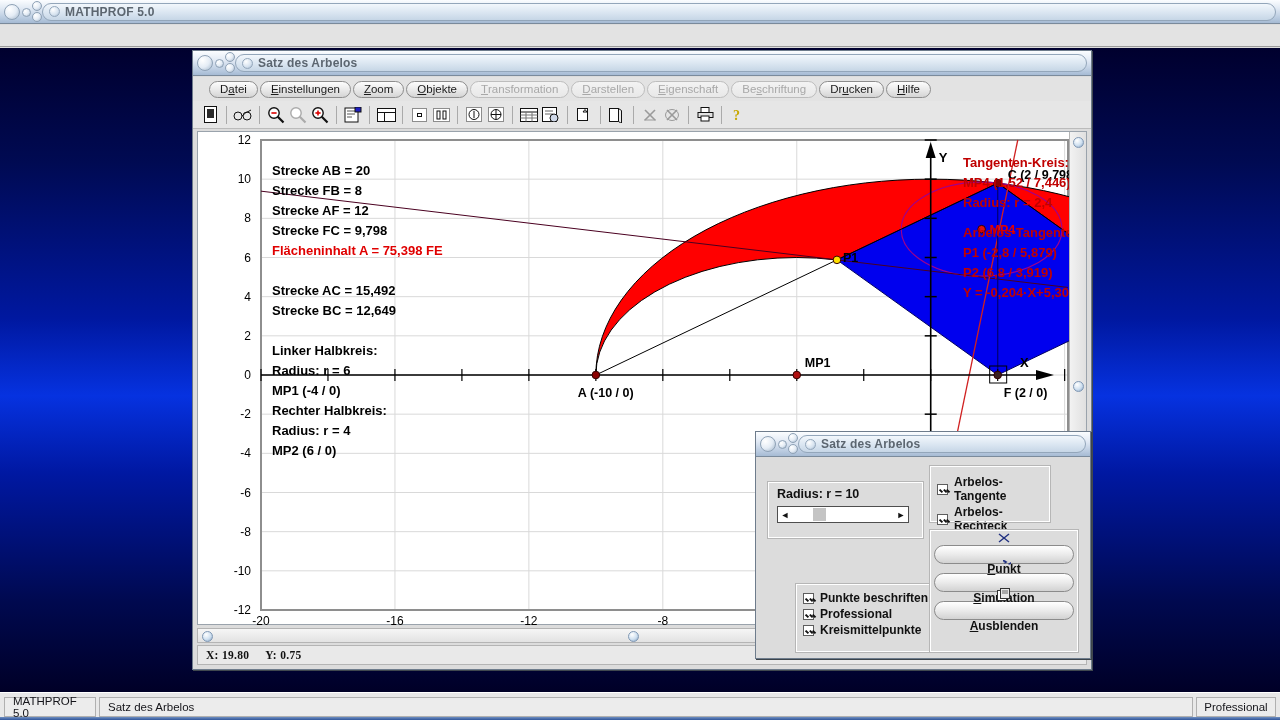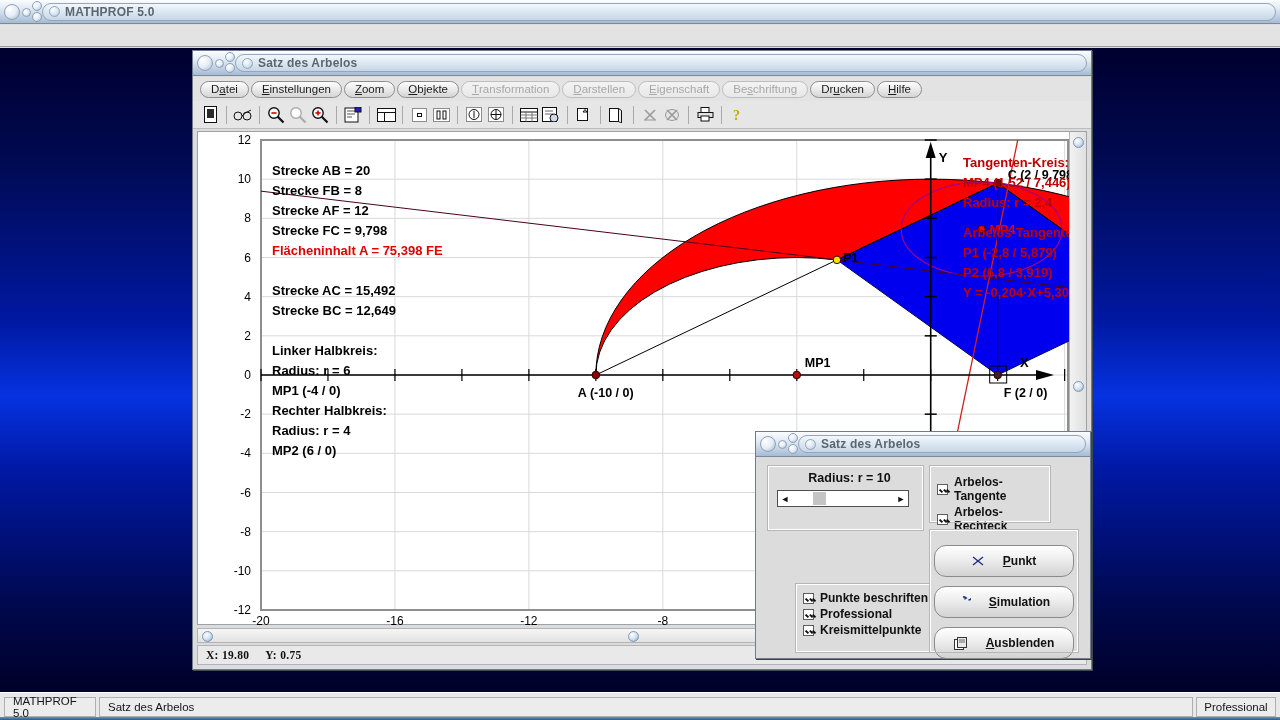--- a/index.html
+++ b/index.html
@@ -74,21 +74,21 @@
     box-shadow:1px 1px 0 #40484f;
   }
   .cw-titlebar {
     position:absolute; left:0; top:0; width:100%; height:25px;
     background:linear-gradient(#fbfdff 0%, #e1e9f4 40%, #bacbe0 80%, #a6bbd4 100%);
     border-bottom:1px solid #7b8b9c;
     display:flex; align-items:center;
   }
   .cw-menu {
     position:absolute; left:0; top:26px; width:100%; height:24px;
-    background:#e3e3e3; display:flex; align-items:center; padding-left:7px; gap:2px;
+    background:#e3e3e3; display:flex; align-items:center; padding-left:16px; gap:2px;
   }
   .menu-item {
     height:17px; padding:0 10px; border:1px solid #8d8d8d; border-radius:9px;
     background:linear-gradient(#fdfdfd,#e6e6e6 60%,#d5d5d5);
     font-size:11.5px; color:#1b1b1b; display:flex; align-items:center;
     white-space:nowrap; cursor:default;
   }
   .menu-item.disabled { color:#a8a8a8; border-color:#bdbdbd;
     background:linear-gradient(#f3f3f3,#e8e8e8); }
   .menu-item u { text-decoration:underline; }
@@ -176,25 +176,25 @@
   .slider .arrow {
     position:absolute; top:0; width:14px; height:15px;
     display:flex; align-items:center; justify-content:center;
     font-size:9px; color:#111;
   }
   .slider .arrow.l { left:0; }
   .slider .arrow.r { right:0; }
   .slider .knob { position:absolute; left:35px; top:1px; width:13px; height:13px;
                   background:#c4c4c4; }
   .btn3d {
-    width:140px; height:32px; margin:0 auto 9px auto;
+    width:140px; height:19px; margin:0 auto 9px auto;
     border:1px solid #8b8b8b; border-radius:12px;
     background:linear-gradient(#ffffff 0%, #ededed 45%, #d2d2d2 100%);
     display:flex; align-items:center; justify-content:center; gap:18px;
-    font-size:12px; font-weight:bold; color:#111; cursor:default;
+    font-size:12px; font-weight:bold; color:#111; cursor:default;flex-direction:column;
   }
   .btn3d u { text-decoration:underline; }
 
   
   .plotsvg { position:absolute; left:0; top:0; }
 </style>
 </head>
 <body>
 
 <div id="app-root">
@@ -543,21 +543,21 @@
         <span class="tb-circ tb-c4"></span>
       </div>
       <div class="tb-caption">
         <span class="dot"></span>
         <span>Satz des Arbelos</span>
       </div>
     </div>
 
     <div class="sd-body">
 
-      <div class="grp" style="left:12px; top:8px; width:155px; height:64px;text-align:center;">
+      <div class="grp" style="left:12px; top:24px; width:155px; height:56px;">
         <div class="lbl-radius">Radius:  r = 10</div>
         <div class="slider">
           <span class="arrow l">◄</span>
           <span class="knob"></span>
           <span class="arrow r">►</span>
         </div>
       </div>
 
 
       <div class="grp" style="left:12px; top:126px; width:155px; height:68px; padding-top:4px;margin-left:28px;" id="grp-labels">

